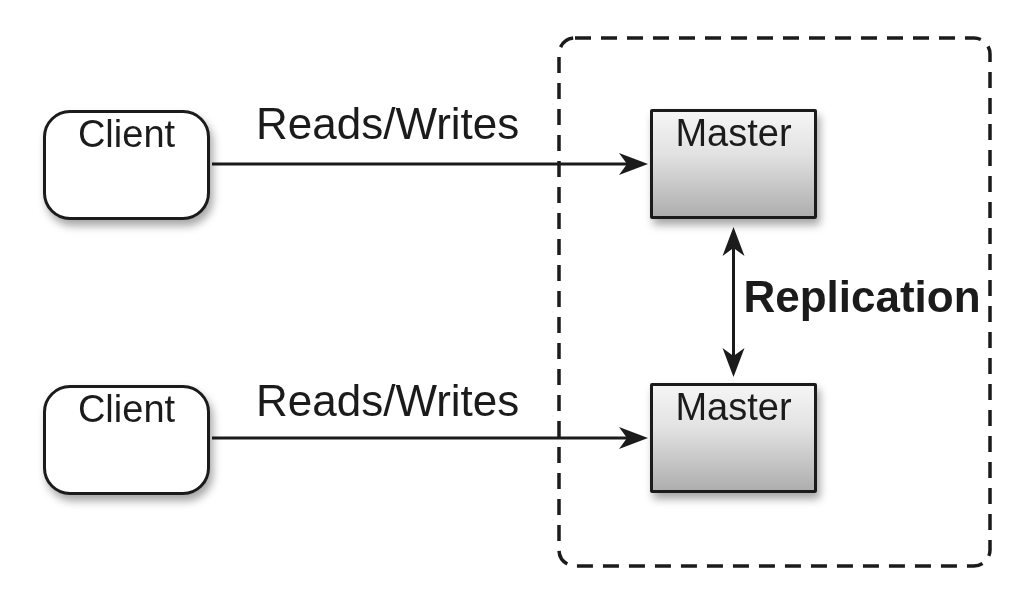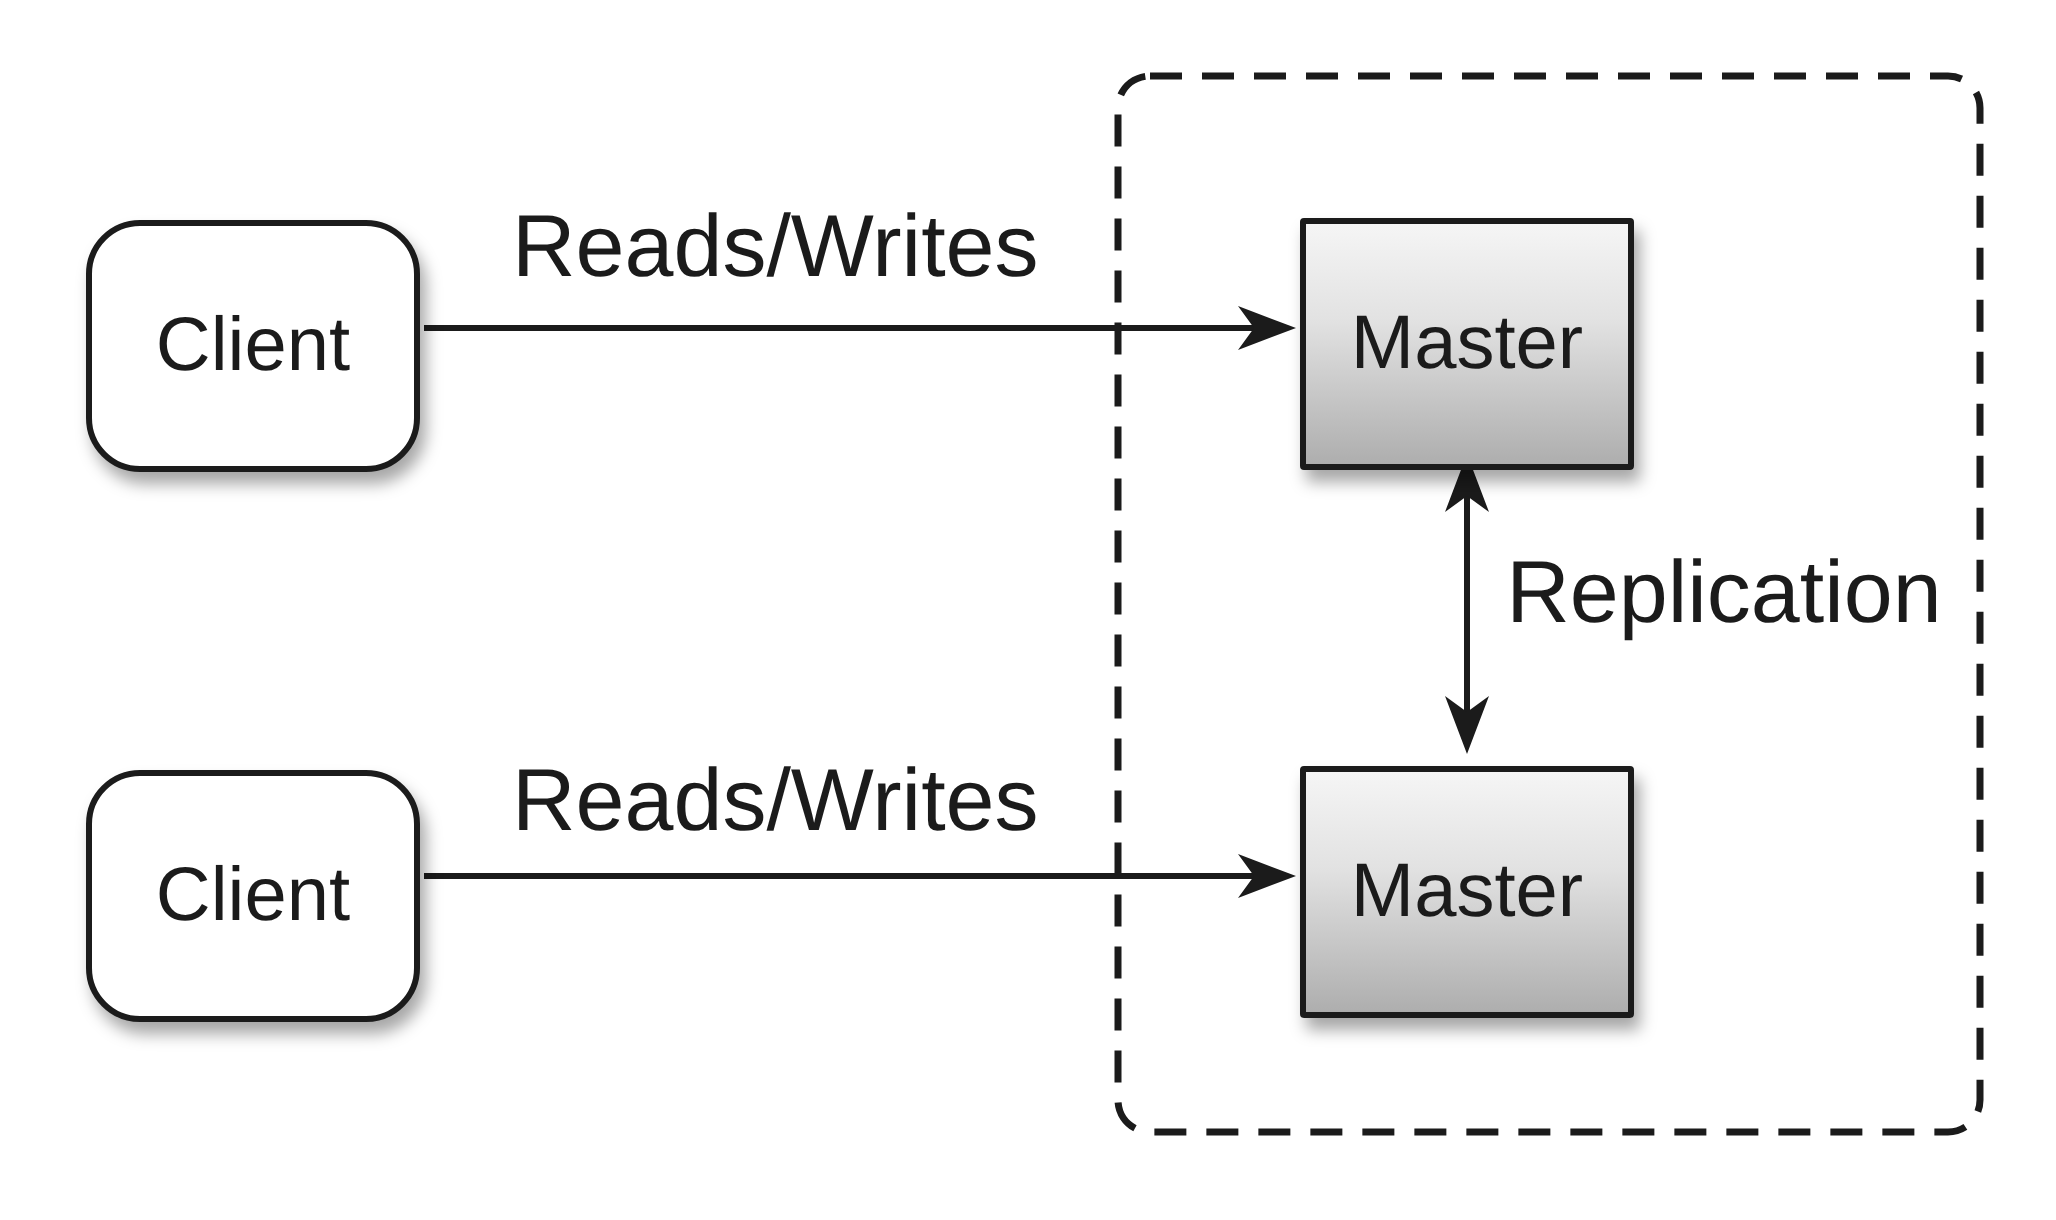--- a/index.html
+++ b/index.html
@@ -12,25 +12,25 @@
     overflow: hidden;
   }
   .layer {
     position: absolute;
     left: 0; top: 0;
     width: 1028px; height: 610px;
   }
   .node {
     position: absolute;
     width: 167px;
-    height: 126px;
+    height: 110px;
     border: 3px solid #1b1b1b;
     box-sizing: border-box;
     display: flex;
-    align-items: center;
+    align-items: flex-start;
     justify-content: center;
     box-shadow: 3px 6px 8px rgba(0,0,0,0.35);
   }
   .client {
     background: #ffffff;
     border-radius: 27px;
   }
   .master {
     background: linear-gradient(to bottom, #f5f5f5 0%, #e2e2e2 40%, #aeaeae 100%);
     border-radius: 2px;
@@ -88,15 +88,15 @@
   </div>
 
   <div class="node master" style="left:650px; top:383px;">
     <span class="node-label">Master</span>
   </div>
 
   <div class="edge-label" style="left:256px; top:101px; width:260px;">Reads/Writes</div>
 
   <div class="edge-label" style="left:256px; top:378px; width:260px;">Reads/Writes</div>
 
-  <div class="edge-label" style="left:742px; top:274px; width:240px;">Replication</div>
+  <div class="edge-label" style="left:742px; top:274px; width:240px;font-weight:bold;">Replication</div>
 
 </div>
 
 </body></html>

